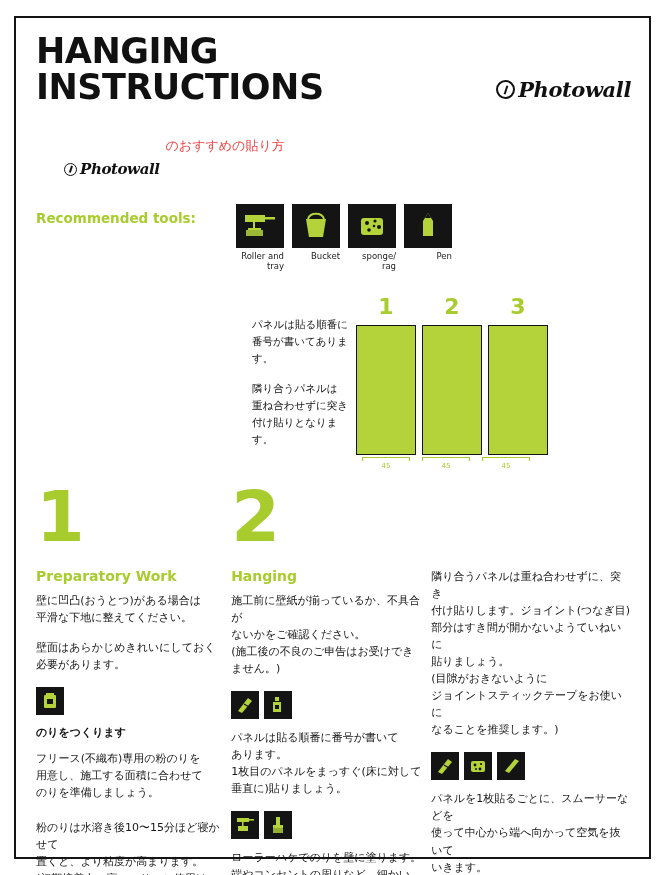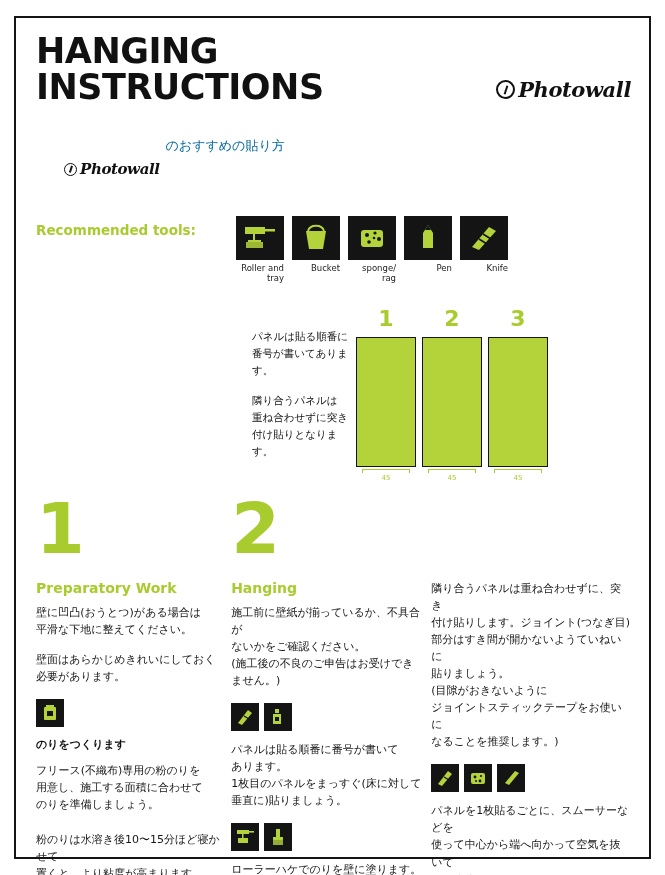--- a/index.html
+++ b/index.html
@@ -46,21 +46,21 @@
   }
   .sub-line {
     display: flex;
     align-items: center;
     gap: 6px;
     margin-top: 8px;
     padding-left: 28px;
   }
   .sub-text {
     font-size: 13px;
-    color: #0369a1;
+    color: #ef4444;
     font-family: "DejaVu Sans", sans-serif;
   }
 
   
   .logo {
     display: inline-flex;
     align-items: center;
     gap: 3px;
     white-space: nowrap;
     margin-top: 47px;
@@ -88,21 +88,21 @@
   }
   .logo-lg .logo-mark { width: 19px; height: 19px; }
   .logo-lg .logo-text { font-size: 21px; }
   .logo-sm .logo-mark { width: 13px; height: 13px; border-width: 1.6px; }
   .logo-sm .logo-text { font-size: 15px; }
 
   
   .tools-row {
     display: flex;
     align-items: flex-start;
-    margin-top: 38px;
+    margin-top: 26px;
   }
   .tools-label {
     color: #a8cc2e;
     font-weight: bold;
     font-size: 13.5px;
     width: 200px;
     padding-top: 6px;
     font-family: "DejaVu Sans", sans-serif;
   }
   .tools {
@@ -193,21 +193,21 @@
   }
   .panels {
     display: flex; gap: 6px;
   }
   .panel {
     width: 60px; height: 130px;
     background: #b4d33b;
     border: 1.5px solid #141414;
   }
   .panel-feet {
-    display: flex; gap: 6px;
+    display: flex; 
     margin-top: 2px;
   }
   .foot {
     width: 60px;
     text-align: center;
     font-size: 7px;
     color: #a8cc2e;
     font-family: "DejaVu Sans", sans-serif;
     position: relative;
   }
@@ -292,30 +292,20 @@
         <div class="tool">
           <div class="tool-box">
             <svg width="30" height="32" viewBox="0 0 30 32">
               <path d="M15 3 L20 11 L20 26 L10 26 L10 11 Z" fill="#b4d33b"></path>
               <path d="M15 3 L18 8 L12 8 Z" fill="#141414"></path>
             </svg>
           </div>
           <div class="tool-cap">Pen</div>
         </div>
 
-        <div class="tool">
-          <div class="tool-box">
-            <svg width="34" height="32" viewBox="0 0 34 32">
-              <path d="M5 25 L22 5 L29 9 L12 28 Z" fill="#b4d33b"></path>
-              <path d="M16 12 L24 17" stroke="#141414" stroke-width="1.6"></path>
-              <path d="M12 17 L20 22" stroke="#141414" stroke-width="1.6"></path>
-            </svg>
-          </div>
-          <div class="tool-cap">Knife</div>
-        </div>
 
       </div>
     </div>
 
     <div class="diagram" style="margin-left:200px;margin-top:22px;">
       <div class="diagram-text">
         <p style="white-space:pre-line">パネルは貼る順番に
 番号が書いてあります。</p>
         <p style="white-space:pre-line">隣り合うパネルは
 重ね合わせずに突き

